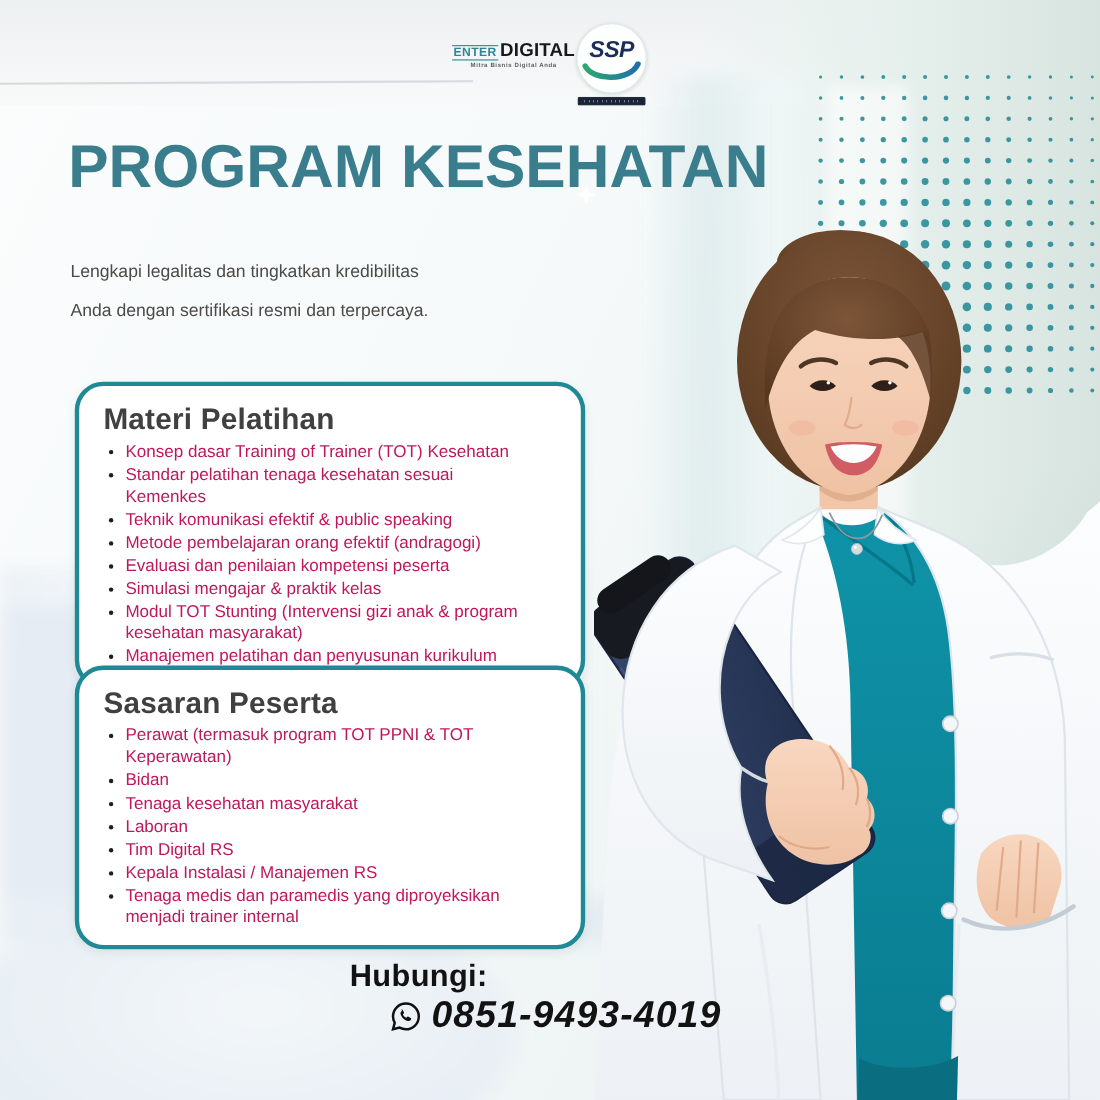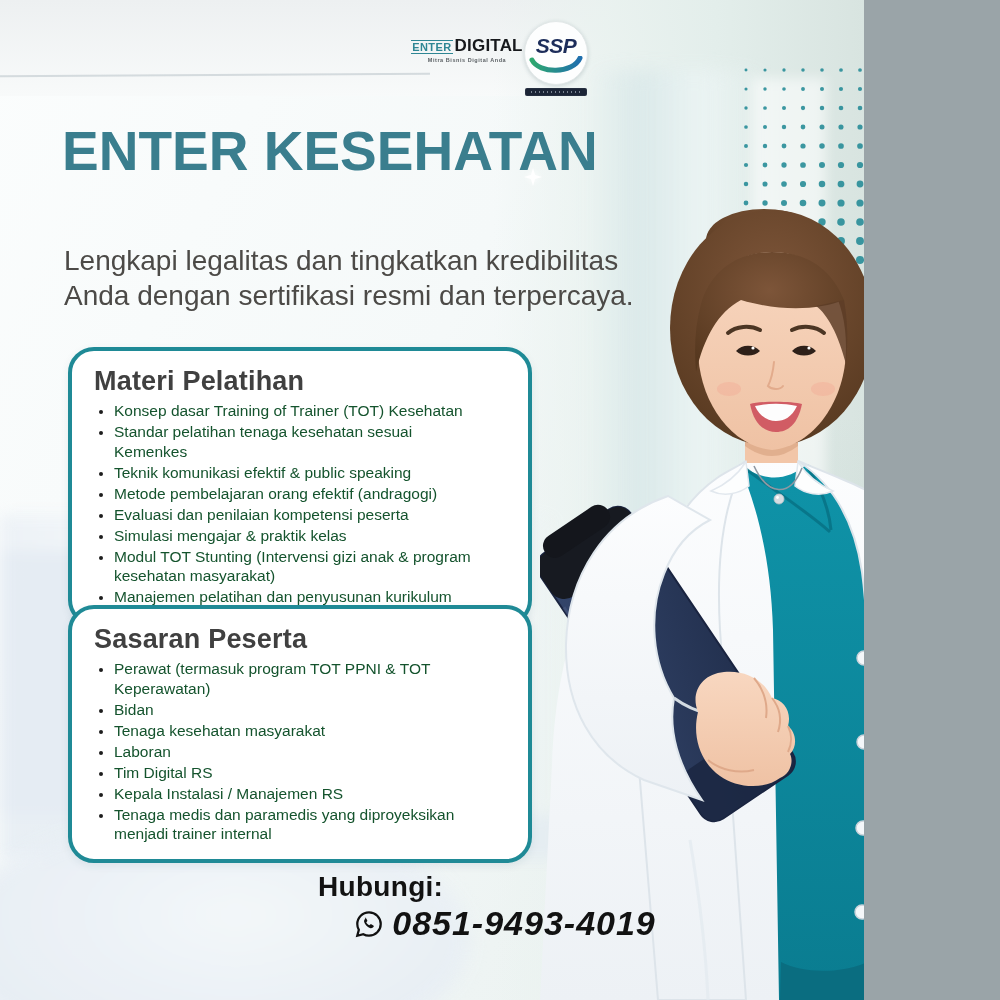--- a/index.html
+++ b/index.html
@@ -1,17 +1,17 @@
 <!DOCTYPE html>
 <html><head>
 <meta charset="utf-8">
 <style>
   html,body{margin:0;padding:0;background:#9aa4a8;}
   .poster{
-    position:relative;width:864px;height:1000px;overflow:hidden;
+    position:relative;width:1000px;height:1000px;overflow:hidden;
     font-family:"Liberation Sans","DejaVu Sans",sans-serif;
     background:linear-gradient(115deg,#fbfdfd 0%,#f5f9f9 45%,#eef4f3 70%,#e7efed 100%);
   }
   .layer{position:absolute;}
   
   .ceiling{left:0;top:0;width:1000px;height:96px;background:linear-gradient(180deg,#edf0f1,#f8fafa);z-index:0;}
   .ceiling-line{left:0;top:74px;width:430px;height:2px;background:rgba(158,172,178,.38);transform:rotate(-.3deg);z-index:0;}
   .right-panel{right:0;top:0;width:370px;height:1000px;z-index:0;
     background:linear-gradient(90deg,rgba(233,242,239,0) 0%,rgba(233,242,239,.85) 30%,#e3eeeb 60%,#d8e4e0 100%);}
   .right-shade{right:0;bottom:0;width:260px;height:620px;z-index:0;
@@ -44,30 +44,30 @@
   .ssp-text{position:absolute;left:0;right:0;top:12px;color:#1c2d5a;font-weight:800;font-style:italic;
     font-size:21px;letter-spacing:-.5px;}
   .ssp-swoosh{position:absolute;left:4px;bottom:6px;}
   .ssp-bar{margin:3px auto 0;width:62px;height:8px;border-radius:2px;background:#1b2436;
     box-shadow:inset 0 0 0 1px rgba(255,255,255,.05);
     background-image:repeating-linear-gradient(90deg,rgba(200,210,220,.55) 0 1px,rgba(27,36,54,0) 1px 4px);
     background-position:6px 3px;background-size:50px 2px;background-repeat:no-repeat;}
   
   .hero-title{left:62px;top:120px;font-size:55px;font-weight:800;color:#3A7E8E;line-height:1.13;
     letter-spacing:0;z-index:6;white-space:nowrap;}
-  .hero-sub{left:64px;top:243px;font-size:28px;line-height:35px;color:#4c4a47;z-index:6;white-space:nowrap;}
+  .hero-sub{left:64px;top:230px;font-size:16px;line-height:35px;color:#4c4a47;z-index:6;white-space:nowrap;}
   
   .card{position:absolute;left:68px;width:464px;box-sizing:border-box;background:#ffffff;
     border:4px solid #1F8A96;border-radius:26px;padding:13px 18px 14px 20px;
     box-shadow:0 3px 9px rgba(25,80,92,.08);z-index:6;}
   .card-materi{top:347px;}
   .card-sasaran{top:605px;}
   .card-title{font-size:27px;font-weight:800;color:#404040;letter-spacing:.2px;margin:2px 0 4px 2px;}
   .card ul{margin:2px 0 0;padding:0 34px 0 22px;}
-  .card li{font-size:15.5px;line-height:19.5px;color:#14532d;margin:1.5px 0;}
+  .card li{font-size:15.5px;line-height:19.5px;color:#be185d;margin:1.5px 0;}
   .card li::marker{color:#1d1d1d;font-size:13px;}
   
   .contact{left:318px;top:871px;width:374px;color:#121212;z-index:6;}
   .contact-heading{font-size:28px;font-weight:800;letter-spacing:.3px;}
   .phone-row{display:flex;align-items:center;justify-content:center;gap:8px;margin-top:1px;font-style:italic;}
   .phone{font-size:34px;font-weight:800;letter-spacing:1px;white-space:nowrap;}
   .handle{font-size:28px;font-weight:400;margin-top:1px;letter-spacing:.5px;}
 </style>
 </head>
 <body>
@@ -444,21 +444,21 @@
               <stop offset="1" stop-color="#1f6fae"></stop>
             </linearGradient>
           </defs>
         <path d="M3 4 C10 18 44 18 51 2" stroke="url(#gSw)" stroke-width="5" fill="none" stroke-linecap="round"></path>
       </svg>
     </div>
     <div class="ssp-bar"></div>
   </div>
 
   <div class="layer hero-title">
-    <div>ENTER KESEHATAN</div>
+    <div>PROGRAM KESEHATAN</div>
   </div>
   <div class="layer hero-sub">
     <div>Lengkapi legalitas dan tingkatkan kredibilitas</div>
     <div>Anda dengan sertifikasi resmi dan terpercaya.</div>
   </div>
 
   <div class="card card-materi">
     <div class="card-title">Materi Pelatihan</div>
     <ul>
 

